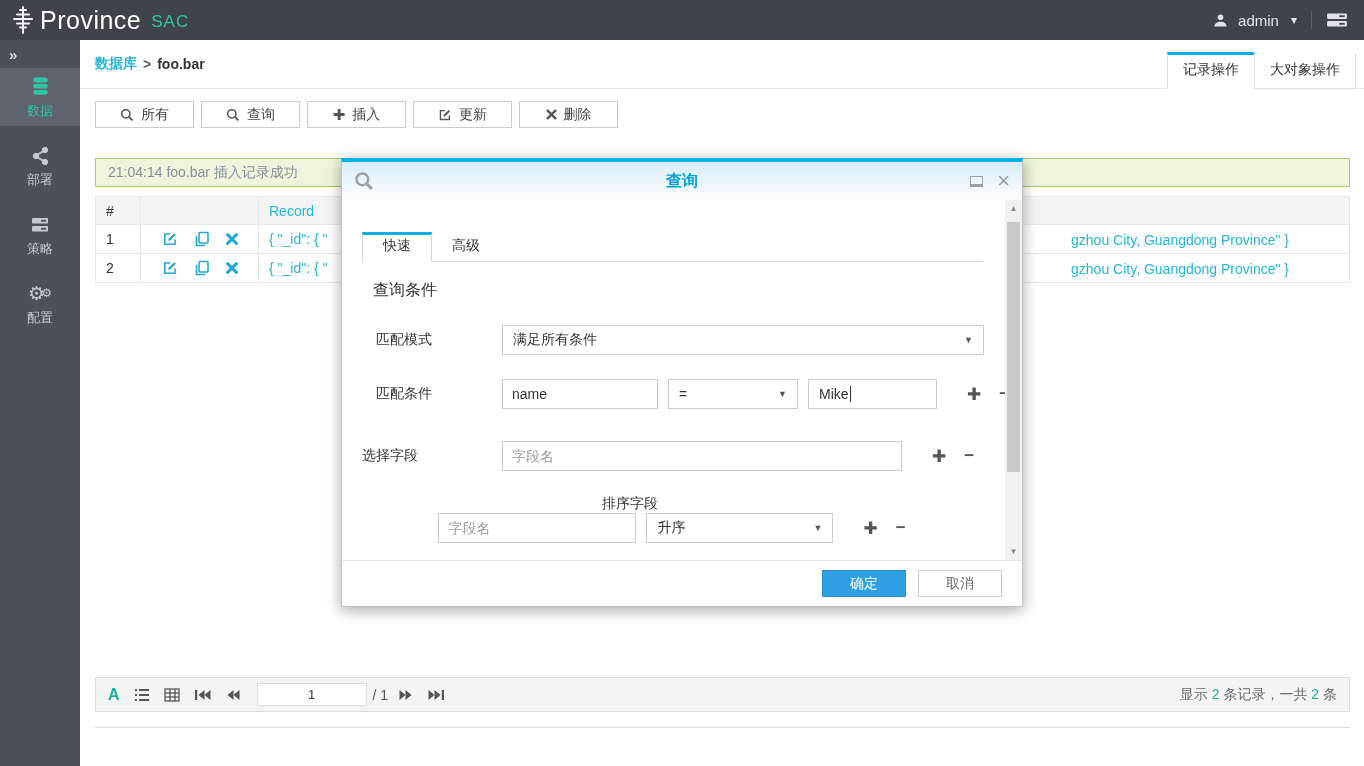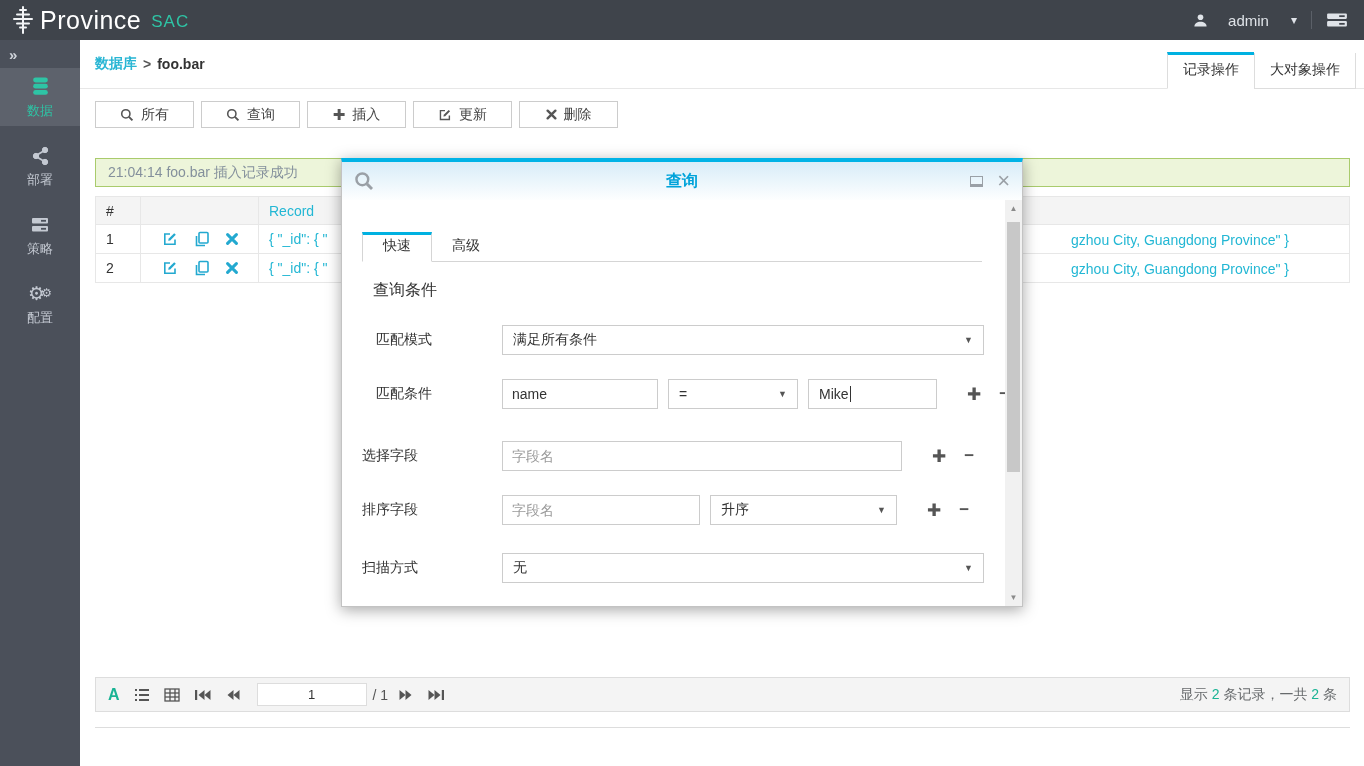--- a/index.html
+++ b/index.html
@@ -6,21 +6,21 @@
   html,body { width:1364px; height:766px; overflow:hidden; background:#fff;
     font-family:"Liberation Sans","DejaVu Sans",sans-serif; font-size:14px; color:#333; }
 
   
   .topbar { position:absolute; left:0; top:0; width:1364px; height:40px; background:#3f444b;
     display:flex; align-items:center; padding:0 16px 0 10px; z-index:20; }
   .logo-wrap { display:flex; align-items:center; }
   .logo-text { color:#fff; font-size:25px; font-weight:400; letter-spacing:0.5px; margin-left:4px; }
   .logo-suffix { color:#2ec4a5; font-size:17px; margin-left:10px; margin-top:4px; letter-spacing:1px; }
   .topbar-right { margin-left:auto; display:flex; align-items:center; color:#dfe3e8; }
-  .admin-wrap { display:flex; align-items:center; gap:20px; cursor:pointer; font-size:15px; }
+  .admin-wrap { display:flex; align-items:center; gap:10px; cursor:pointer; font-size:15px; }
   .caret-down { font-size:12px; margin-left:2px; color:#dfe3e8; }
   .topbar-sep { width:1px; height:18px; background:#5b6068; margin:0 14px; }
 
   
   .sidebar { position:absolute; left:0; top:40px; width:80px; height:726px; background:#4b505a; z-index:15; }
   .collapse-strip { height:28px; display:flex; align-items:center; padding-left:9px;
     color:#cfd3da; font-size:15px; font-weight:bold; cursor:pointer; }
   .side-item { height:58px; margin-bottom:11px; display:flex; flex-direction:column; align-items:center;
     justify-content:center; color:#c4c9d2; font-size:13px; cursor:pointer; }
   .side-item .ico { height:24px; display:flex; align-items:center; justify-content:center; margin-bottom:3px; }
@@ -473,21 +473,21 @@
       <div class="flab">选择字段</div>
       <div class="ctl">
         <input class="inp w-sel" placeholder="字段名" style="">
         <div class="pm">
           <span>✚</span>
           <span>−</span>
         </div>
       </div>
     </div>
 
-    <div class="frow" style="">
+    <div class="frow" style="flex-direction:column;">
       <div class="flab">排序字段</div>
       <div class="ctl">
         <input class="inp w-sortin" placeholder="字段名" style="">
         <div class="selbox w-sortsel">
           <span>升序</span>
           <span class="arrow">▼</span>
         </div>
         <div class="pm">
           <span>✚</span>
           <span>−</span>
@@ -505,13 +505,17 @@
       </div>
     </div>
 
     <div class="m-scroll">
       <span class="arr up">▲</span>
       <div class="m-thumb"></div>
       <span class="arr down">▼</span>
     </div>
   </div>
 
+  <div class="m-footer">
+    <button class="btn-ok">确定</button>
+    <button class="btn-cancel">取消</button>
+  </div>
 </div>
 
 </body></html>

